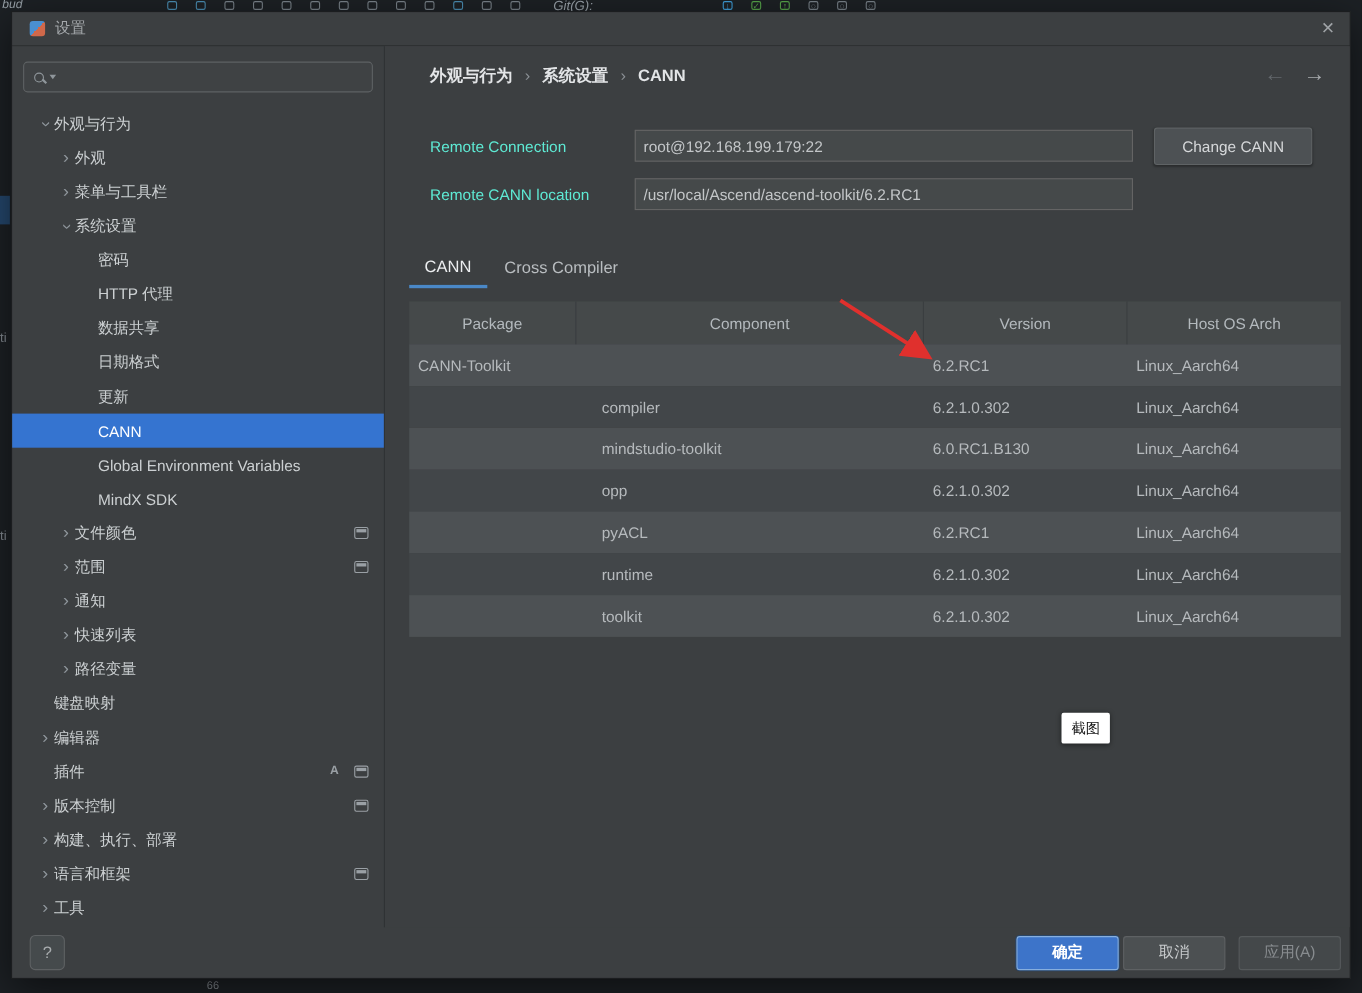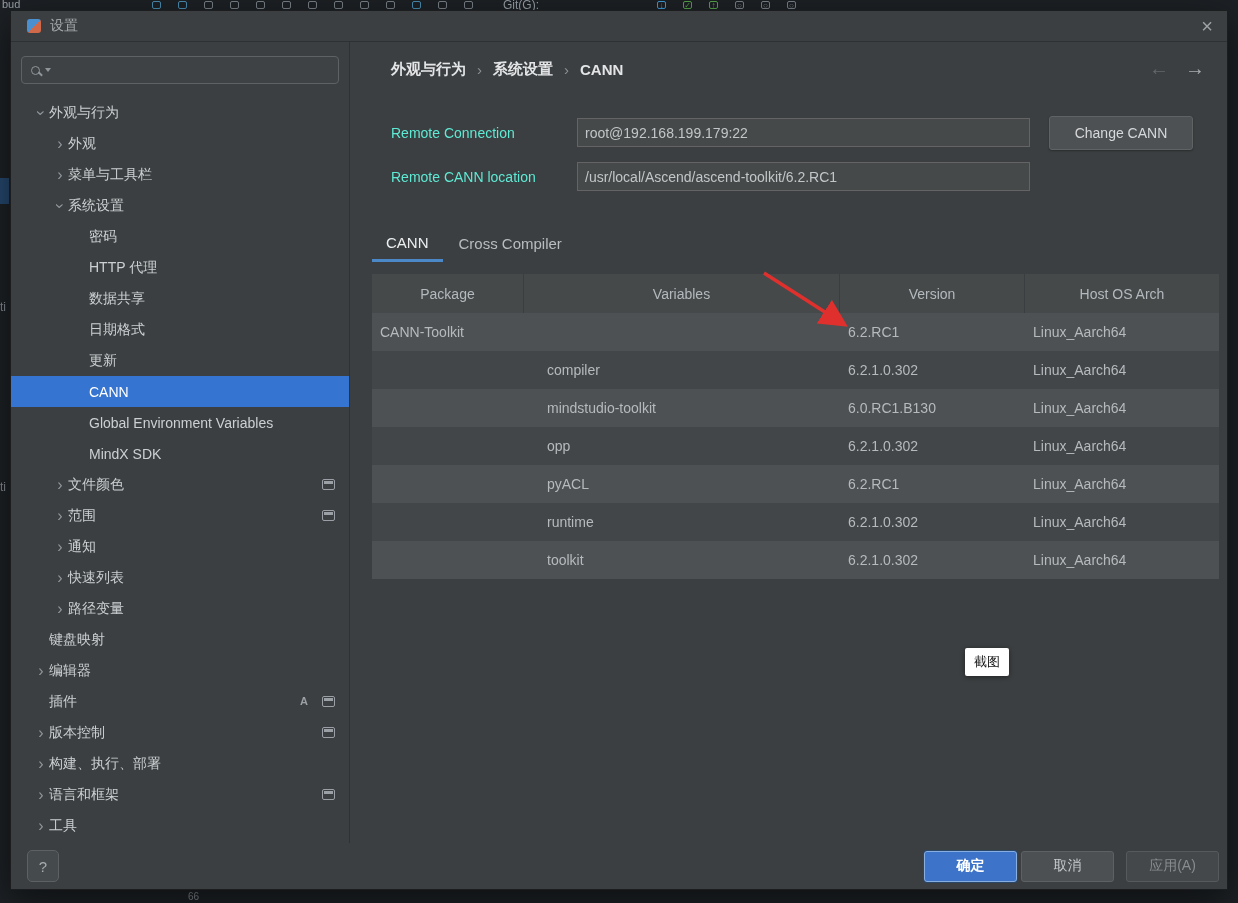--- a/index.html
+++ b/index.html
@@ -1,21 +1,21 @@
 <!DOCTYPE html>
 <html><head>
 <meta charset="utf-8">
 <style>
   * { margin:0; padding:0; box-sizing:border-box; }
   html,body { background:#15181b; }
   body { font-family:"Liberation Sans","DejaVu Sans",sans-serif; }
   .scene { position:relative; width:1238px; height:903px; background:#1d2125; overflow:hidden; }
 
   
-  .ide-top { position:absolute; top:0; left:0; right:0; height:10px; display:flex; align-items:flex-start; color:#9aa3aa; }
+  .ide-top { position:absolute; top:0; left:0; right:0; height:10px; display:flex; align-items:flex-start; color:#9aa3aa;font-style:italic; }
   .top-frag { position:absolute; left:2px; top:-2px; font-size:11px; color:#9aa3aa; }
   .tb-group { display:flex; gap:17px; margin-top:1px; }
   #tb-left { margin-left:152px; }
   #tb-right { margin-left:118px; }
   .tb-ic { width:9px; height:8px; border:1px solid #7a838a; border-radius:2px; font-size:8px; line-height:7px; text-align:center; display:inline-block; overflow:hidden; }
   .git-label { margin-left:30px; margin-top:-2px; font-size:12px; color:#9aa3aa; }
   .edge-frag { position:absolute; left:0; width:10px; font-size:12px; color:#858c93; overflow:hidden; }
   .edge-hl { position:absolute; left:0; top:178px; width:9px; height:26px; background:#25486e; }
   .status-frag { position:absolute; left:188px; top:891px; font-size:10px; color:#80868c; }
 
@@ -278,21 +278,21 @@
         <input class="finput row2" value="/usr/local/Ascend/ascend-toolkit/6.2.RC1" style="">
 
         <div class="tabs" id="tabs">
             <div class="tab active">CANN</div>
             <div class="tab">Cross Compiler</div>
           </div>
 
         <div class="table">
           <div class="thead" id="thead">
               <div class="th">Package</div>
-              <div class="th">Variables</div>
+              <div class="th">Component</div>
               <div class="th">Version</div>
               <div class="th">Host OS Arch</div>
             </div>
           <div id="tbody">
               <div class="tr light">
                 <div class="td c0">CANN-Toolkit</div>
                 <div class="td c1"></div>
                 <div class="td c2">6.2.RC1</div>
                 <div class="td c3">Linux_Aarch64</div>
               </div>

